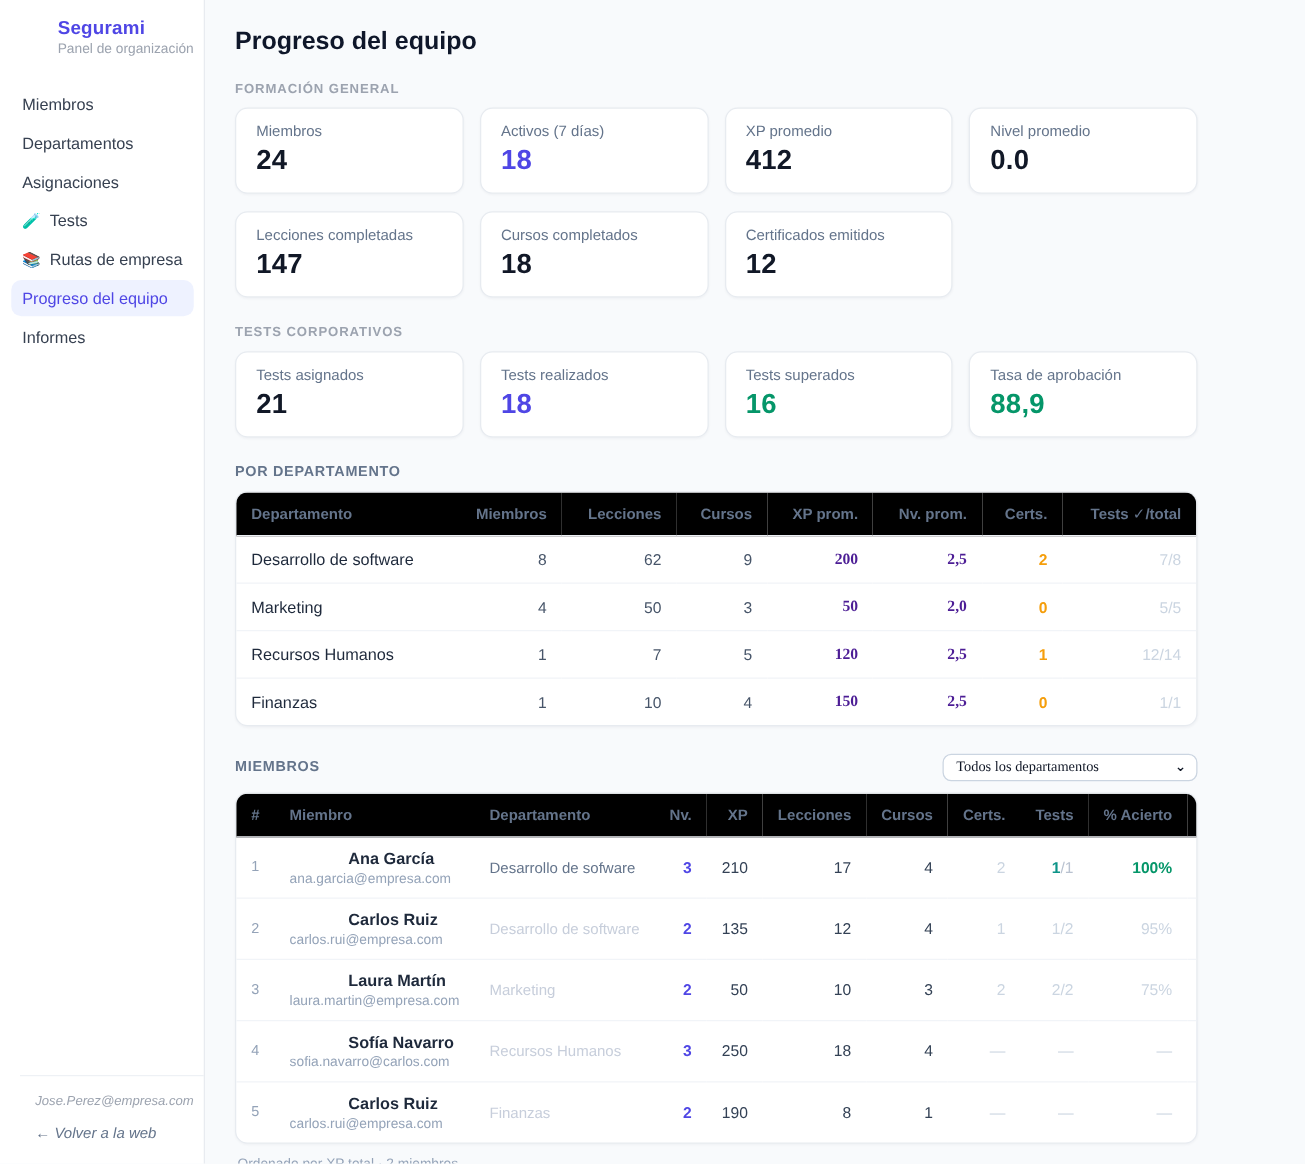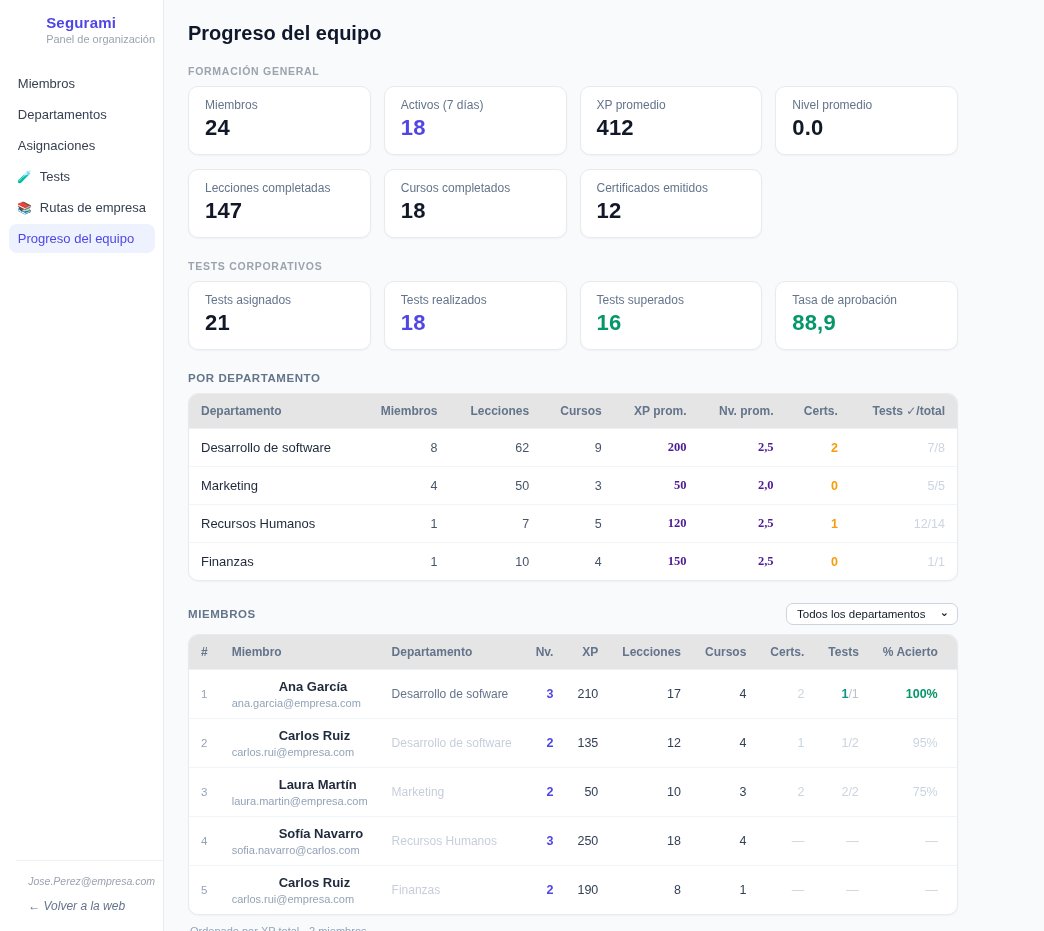--- a/index.html
+++ b/index.html
@@ -51,40 +51,40 @@
   .stat-value { font-size:22px; font-weight:700; color:#111827; letter-spacing:.2px; }
   .stat-value.accent { color:#4f46e5; }
   .stat-value.green { color:#059669; }
 
   .table-card {
     background:#fff; border:1px solid #e7ebf0; border-radius:10px;
     overflow:hidden; box-shadow:0 1px 2px rgba(16,24,40,.04);
   }
   table { width:100%; border-collapse:collapse; }
   thead th {
-    background:#e5e5e5; font-size:12px; font-weight:600; color:#64748b;
+    background:#000000; font-size:12px; font-weight:600; color:#64748b;
     padding:10px 12px; text-align:right; border-bottom:1px solid #edf0f5; white-space:nowrap;
   }
   thead th.left { text-align:left; }
   tbody td { padding:11px 12px; font-size:12.5px; color:#475569; text-align:right; border-top:1px solid #f1f4f8; white-space:nowrap; }
   tbody tr:first-child td { border-top:none; }
   td.left { text-align:left; }
   .cell-name { font-size:13px; color:#1e293b; font-weight:500; }
   .cell-indigo { color:#4c1d95; font-weight:600;font-family:Liberation Serif, serif; }
   .cell-amber { color:#f59e0b; font-weight:600; }
   .cell-muted { color:#cbd5e1; }
 
   
   .members-head { display:flex; align-items:center; justify-content:space-between; margin-bottom:9px; }
   .select-wrap { position:relative; }
   select {
     appearance:none; -webkit-appearance:none;
-    font-family:Liberation Sans, sans-serif; font-size:11.5px; color:#111827;
+    font-family:Liberation Serif, serif; font-size:11.5px; color:#111827;
     background:#fff; border:1px solid #cbd5e1; border-radius:7px;
-    padding:4px 20px 4px 10px; width:172px; cursor:pointer;
+    padding:4px 20px 4px 10px; width:204px; cursor:pointer;
   }
   .chevron { position:absolute; right:9px; top:50%; transform:translateY(-58%); pointer-events:none; color:#111827; font-size:11px; font-weight:700; }
   .m-num { font-size:11.5px; color:#94a3b8; }
   .m-name { font-size:13px; font-weight:600; color:#1e293b;margin-left:47px; }
   .m-email { font-size:11px; color:#94a3b8; margin-top:3px; }
   .m-dept { font-size:12px; color:#64748b; }
   .m-dept.muted { color:#c7cedb; }
   .m-nv { color:#4f46e5; font-weight:700; }
   .m-xp { color:#334155; font-weight:500; }
   .m-plain { color:#334155; }
@@ -119,20 +119,23 @@
           <span class="nav-icon">🧪</span>
           <span>Tests</span>
         </div>
         <div class="nav-item">
           <span class="nav-icon">📚</span>
           <span>Rutas de empresa</span>
         </div>
         <div class="nav-item active">
           <span>Progreso del equipo</span>
         </div>
+        <div class="nav-item">
+          <span>Informes</span>
+        </div>
       </nav>
     <div class="sidebar-spacer"></div>
     <div class="sidebar-footer">
       <div class="sidebar-email">Jose.Perez@empresa.com</div>
       <div class="back-link">← Volver a la web</div>
     </div>
   </aside>
 
   <main class="main">
     <h1 class="page-title">Progreso del equipo</h1>

